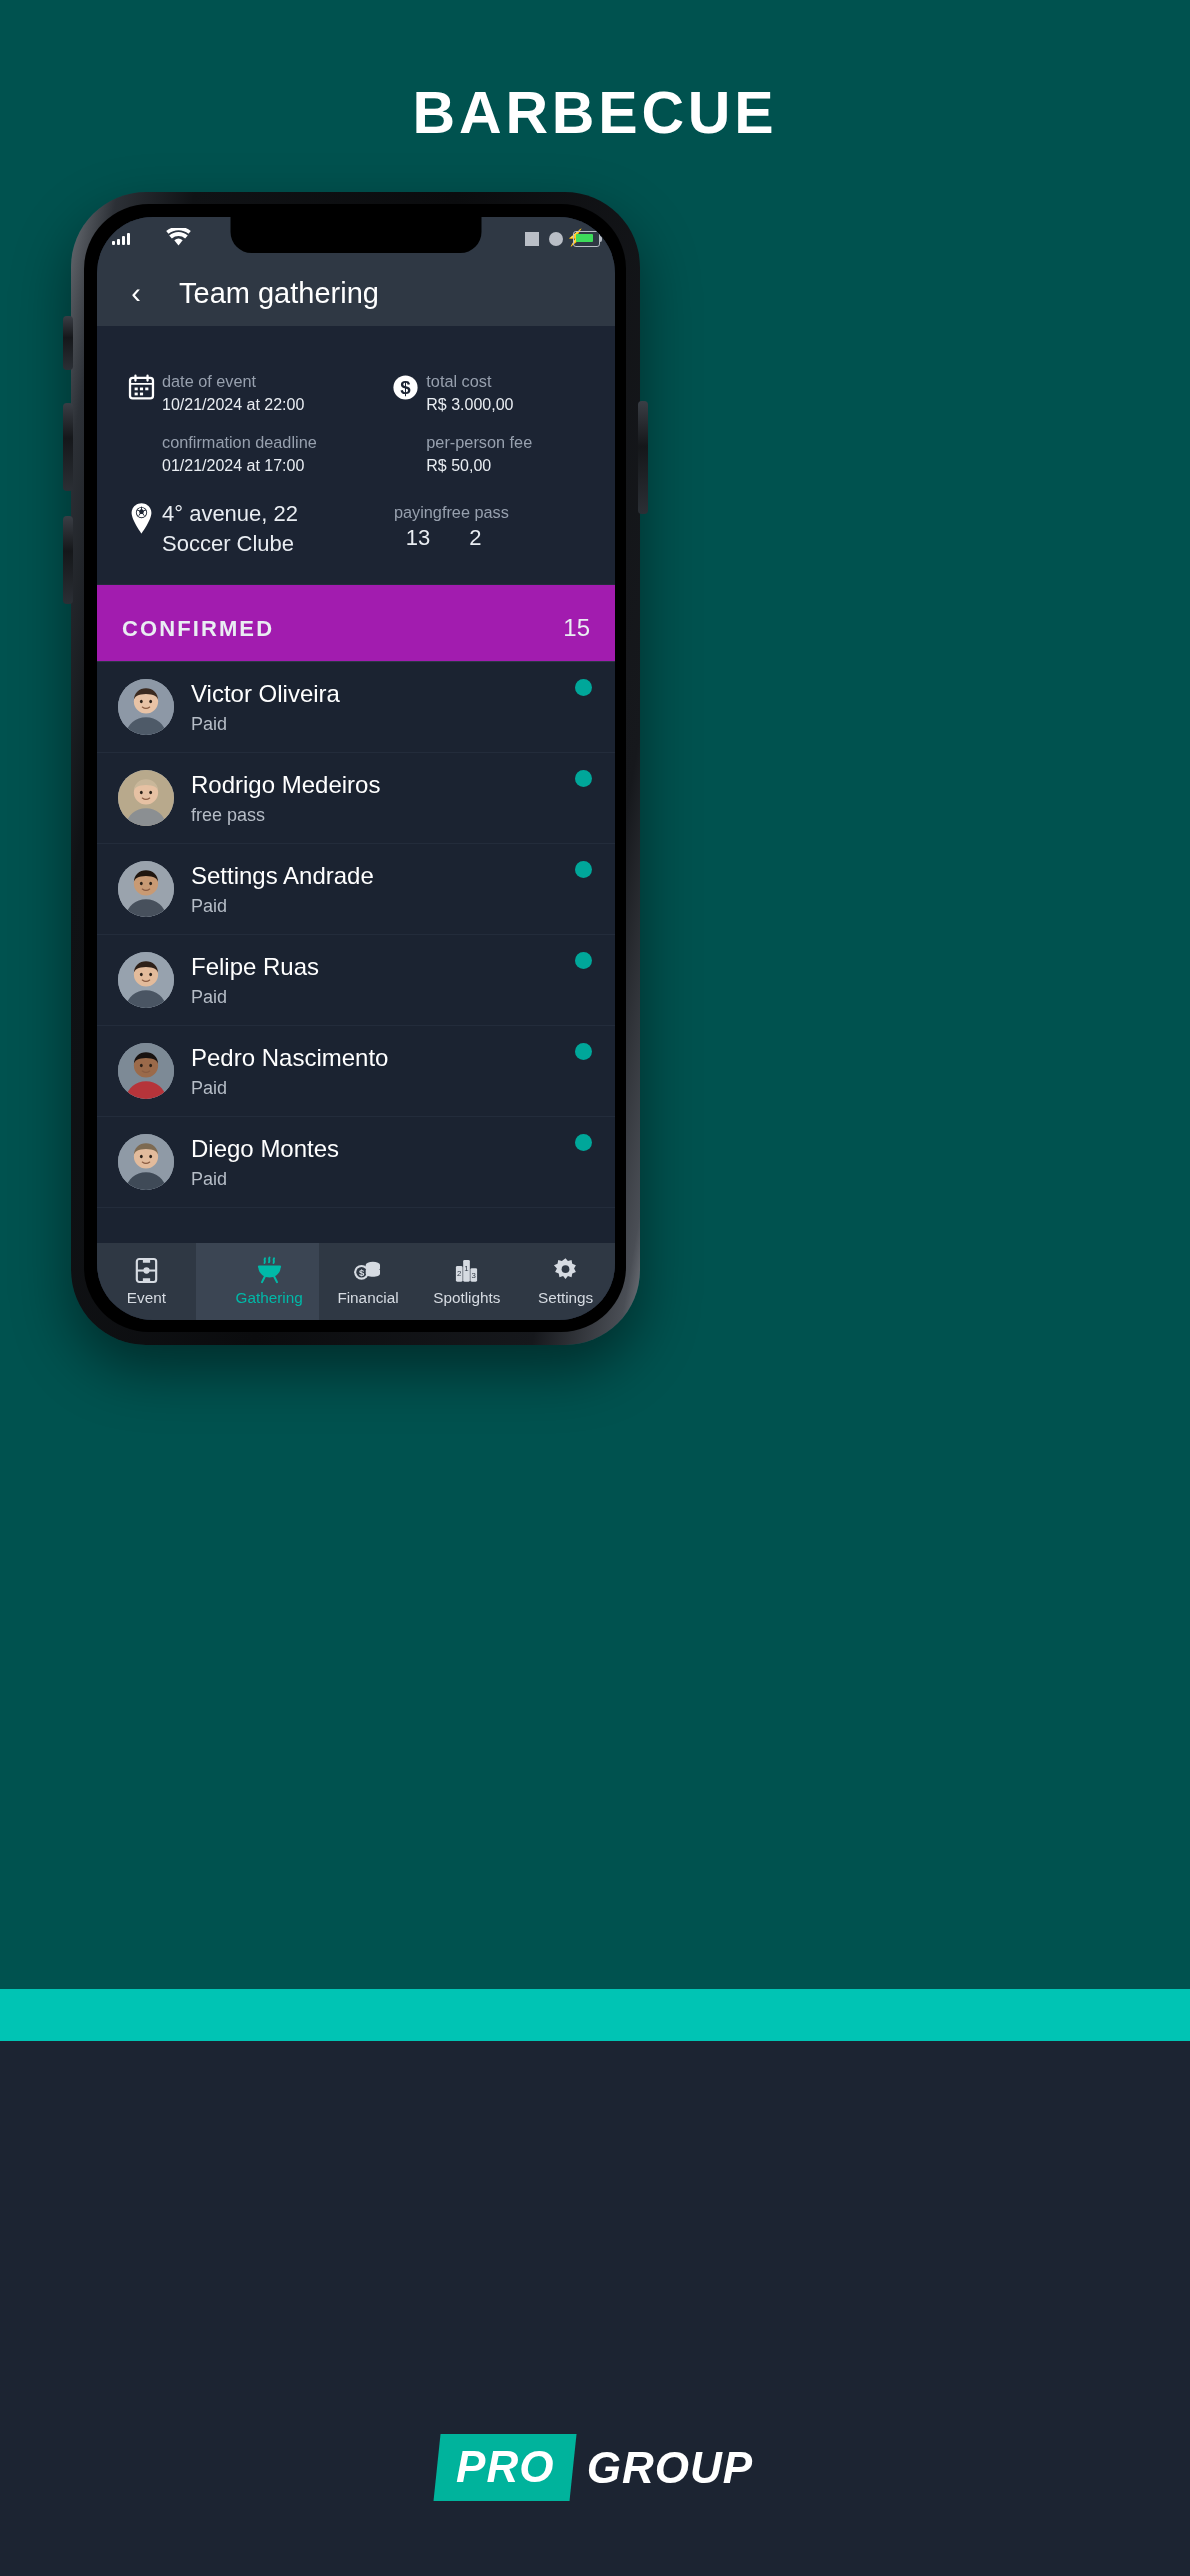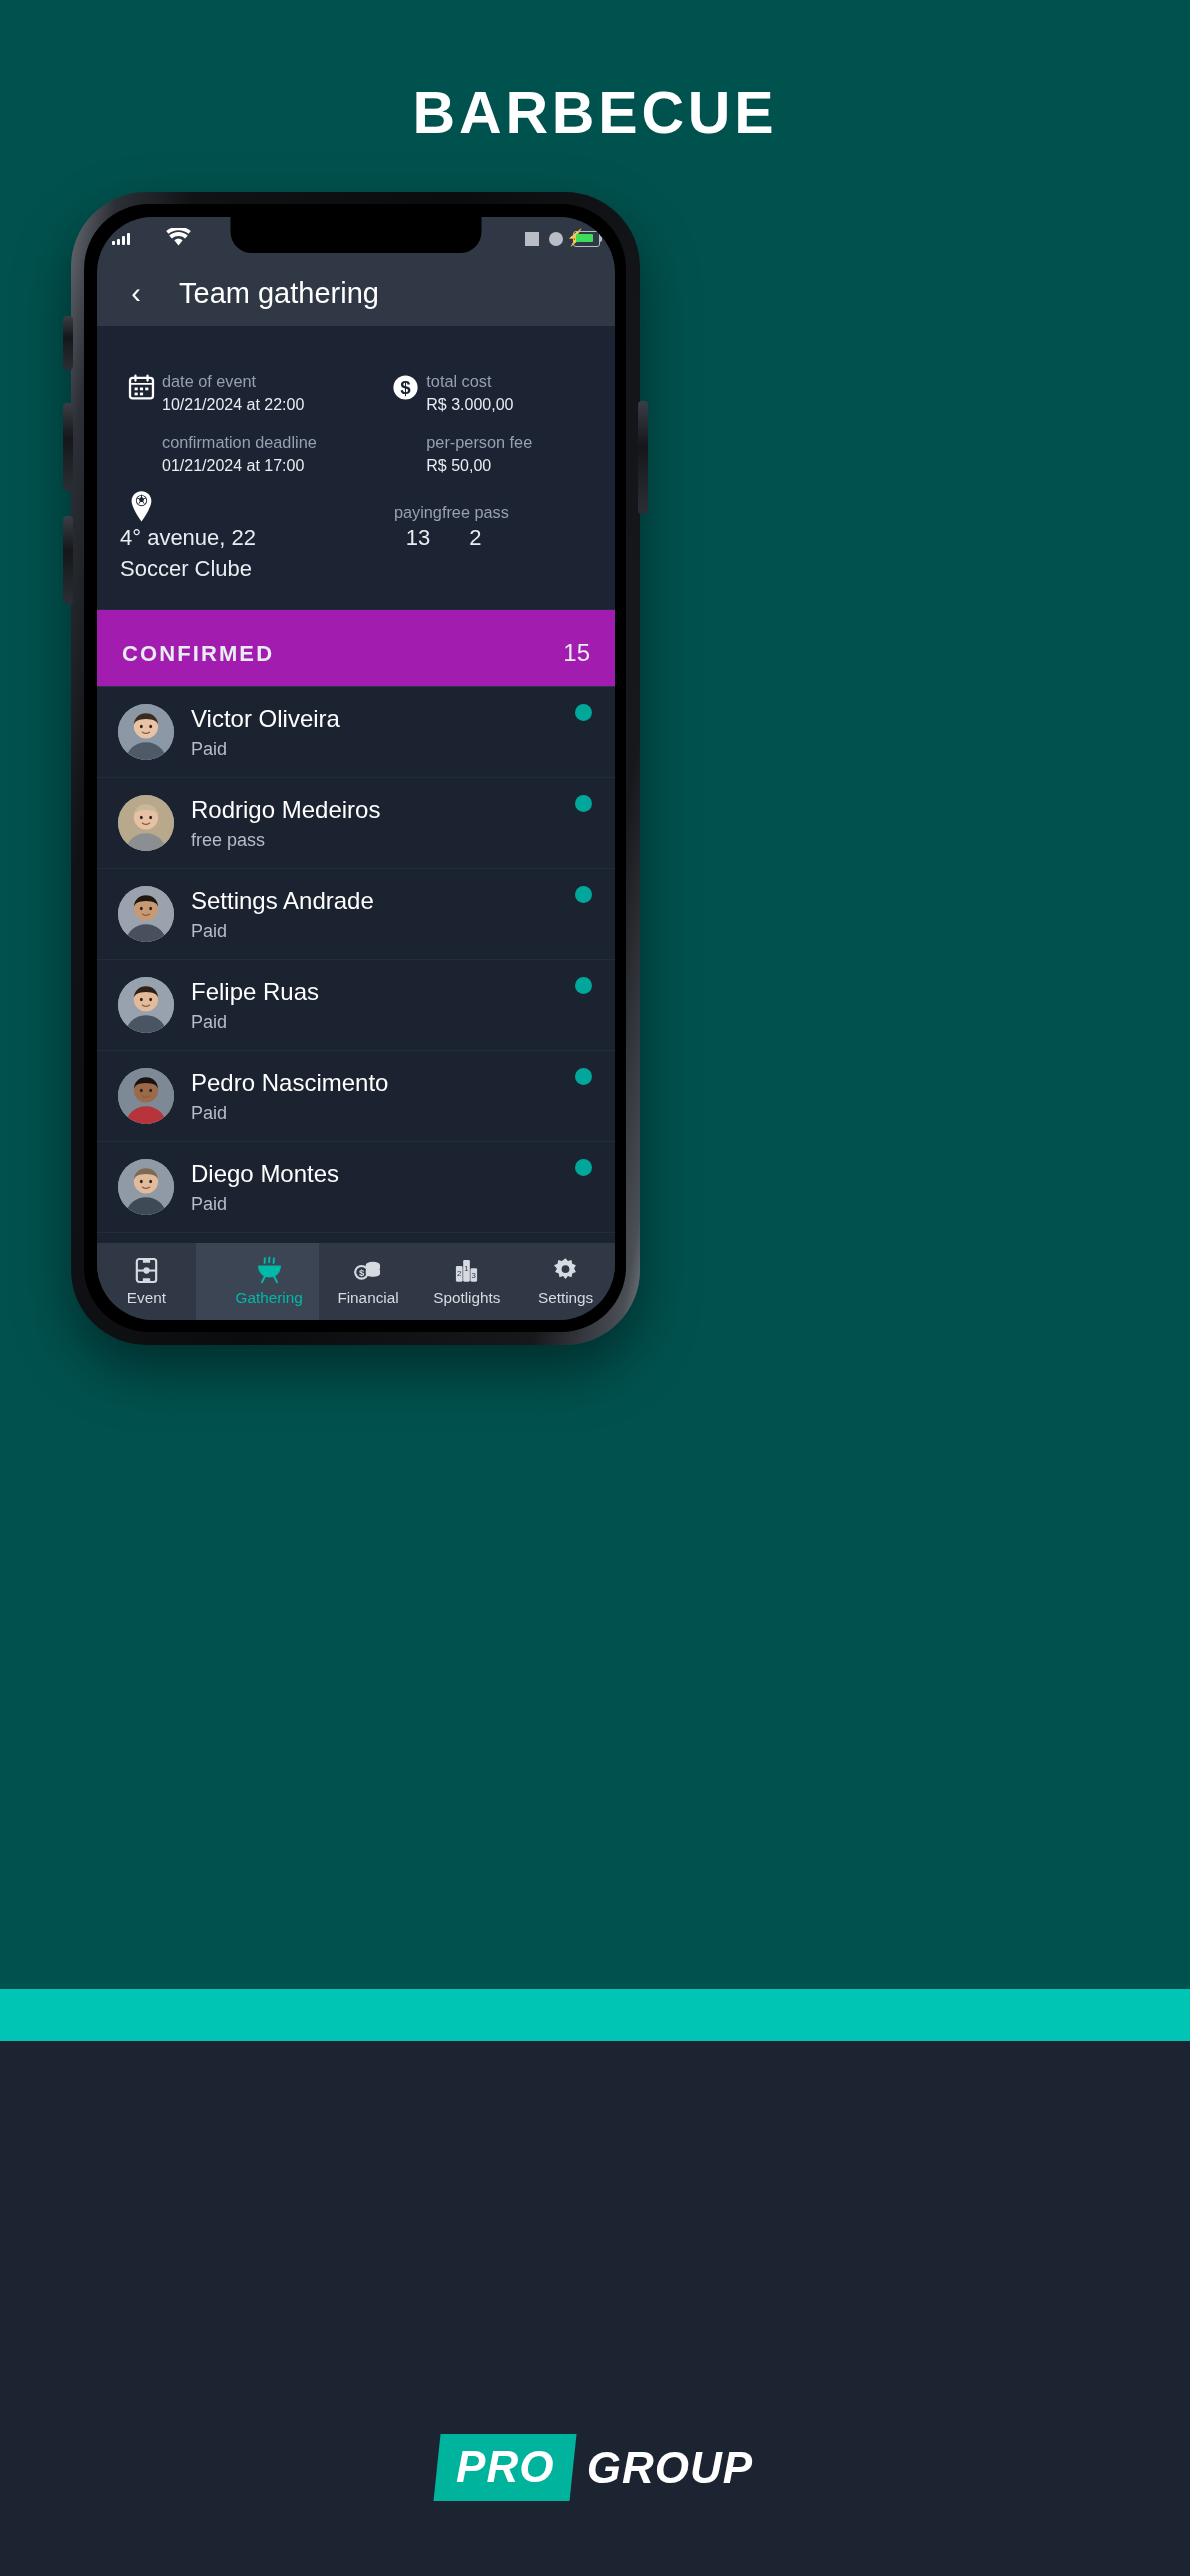--- a/index.html
+++ b/index.html
@@ -166,21 +166,21 @@
   }
   .info-txt { flex:1; }
   .info-label {
     color:#97a0ae; font-size:16.3px; line-height:1.5;
   }
   .info-value {
     color:#e9edf2; font-size:16px; line-height:1.45;
   }
   .info-sub { margin-top:13.4px; }
 
-  .loc-row { display:flex; align-items:flex-start; margin-top:9px;flex-direction:column; }
+  .loc-row { display:flex; align-items:flex-start; margin-top:21px; }
   .loc-text { color:#e9edf2; font-size:22px; line-height:1.38; }
   .counts {
     display:flex; align-items:flex-start;
     margin-top:25px; padding-left:9.6px;
   }
   .count-cell { text-align:center; }
   .count-label { color:#97a0ae; font-size:16.3px; }
   .count-value { color:#e9edf2; font-size:22px; margin-top:3.8px; }
 
   

